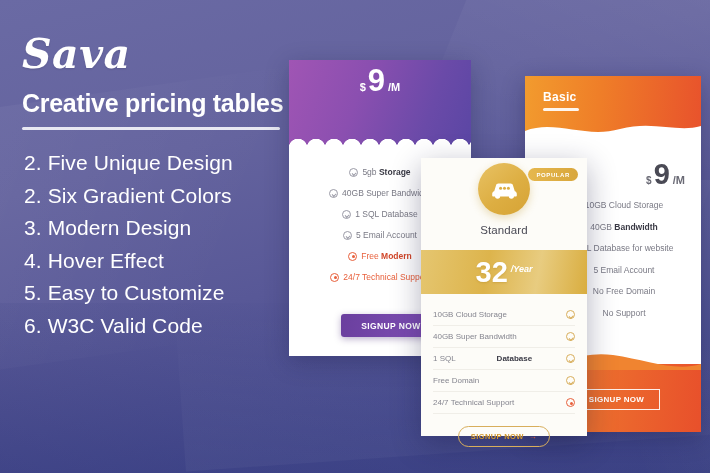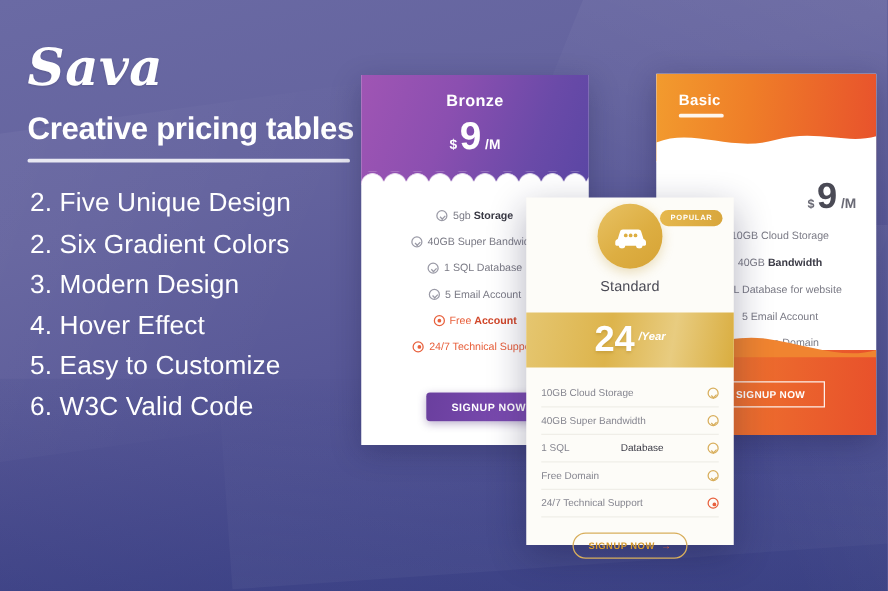--- a/index.html
+++ b/index.html
@@ -131,21 +131,21 @@
     position:absolute; left:52px; bottom:19px;
     width:100px; height:23px; border-radius:3px;
     background:linear-gradient(100deg,#6a3f9e,#8250b8);
     color:#fff; font-size:8.5px; font-weight:700; letter-spacing:0.4px;
     display:flex; align-items:center; justify-content:center;
     box-shadow:0 2px 7px rgba(60,30,110,0.35);
   }
 
   
   #basic {
-    left:525px; top:59px; width:176px; height:289px;
+    left:525px; top:76px; width:176px; height:356px;
     box-shadow:0 6px 22px rgba(20,20,60,0.30);
     overflow:hidden;
   }
   .basic-head {
     position:relative; height:70px;
     background:linear-gradient(95deg,#f29b2e 0%, #ef7e28 42%, #e8522c 100%);
   }
   .basic-title {
     color:#fff; font-size:12px; font-weight:700;
     padding:14px 0 0 18px; letter-spacing:0.3px;
@@ -219,21 +219,21 @@
   .std-band .per {
     font-size:9px; font-weight:700; font-style:italic;
     color:#fff; margin-left:3px; align-self:flex-end; padding-bottom:20px;
   }
   .std-body { padding:10px 12px 0 12px; }
   .s-feat {
     display:flex; align-items:center; justify-content:space-between;
     font-size:8px; color:#85858f; padding:6px 0;
     border-bottom:1px solid #f0eee8;
   }
-  .s-feat b { color:#3a3a45; font-weight:400;padding-left:39px; }
+  .s-feat b { color:#3a3a45; font-weight:700;padding-left:39px; }
   .s-ck {
     width:9px; height:9px; border-radius:50%;
     border:1px solid #d8ae5c; position:relative; flex:none;
   }
   .s-ck::after {
     content:""; position:absolute; left:2px; top:3.6px;
     width:3px; height:1.6px;
     border-left:1px solid #d8ae5c; border-bottom:1px solid #d8ae5c;
     transform:rotate(-45deg);
   }
@@ -270,21 +270,20 @@
       <div class="feat">2. Six Gradient Colors</div>
       <div class="feat">3. Modern Design</div>
       <div class="feat">4. Hover Effect</div>
       <div class="feat">5. Easy to Customize</div>
       <div class="feat">6. W3C Valid Code</div>
     </div>
   </div>
 
   <div class="card" id="bronze">
     <div class="bronze-head">
-      <div class="bronze-title">Bronze</div>
       <div class="bronze-price">
         <span class="cur">$</span>
         <span class="amt">9</span>
         <span class="per">/M</span>
       </div>
       <div class="scallop2"></div>
       <div class="scallop"></div>
     </div>
     <div class="bronze-body">
       <div class="b-feat">
@@ -298,21 +297,21 @@
       <div class="b-feat">
         <span class="ckc"></span>
         <span><span>1 SQL Database</span><b></b></span>
       </div>
       <div class="b-feat">
         <span class="ckc"></span>
         <span><span>5 Email Account</span><b></b></span>
       </div>
       <div class="b-feat no">
         <span class="ckc red dot"></span>
-        <span><span>Free </span><b>Account</b></span>
+        <span><span>Free </span><b>Modern</b></span>
       </div>
       <div class="b-feat no">
         <span class="ckc red dot"></span>
         <span><span>24/7 Technical Support</span><b></b></span>
       </div>
     </div>
     <div class="bronze-btn">SIGNUP NOW</div>
   </div>
 
   <div class="card" id="basic">
@@ -353,21 +352,21 @@
           <circle cx="6.6" cy="16.1" r="2.6" fill="#ffffff"></circle>
           <circle cx="20.4" cy="16.1" r="2.6" fill="#ffffff"></circle>
           <circle cx="9.6" cy="8.3" r="1.5" fill="#ddae42"></circle>
           <circle cx="13.5" cy="8.3" r="1.5" fill="#ddae42"></circle>
           <circle cx="17.4" cy="8.3" r="1.5" fill="#ddae42"></circle>
         </svg>
       </div>
       <div class="std-name">Standard</div>
     </div>
     <div class="std-band">
-      <span class="amt">24</span>
+      <span class="amt">32</span>
       <span class="per">/Year</span>
     </div>
     <div class="std-body">
       <div class="s-feat">
         <span><span>10GB Cloud Storage</span><b></b></span>
         <span class="s-ck"></span>
       </div>
       <div class="s-feat">
         <span><span>40GB Super Bandwidth</span><b></b></span>
         <span class="s-ck"></span>

